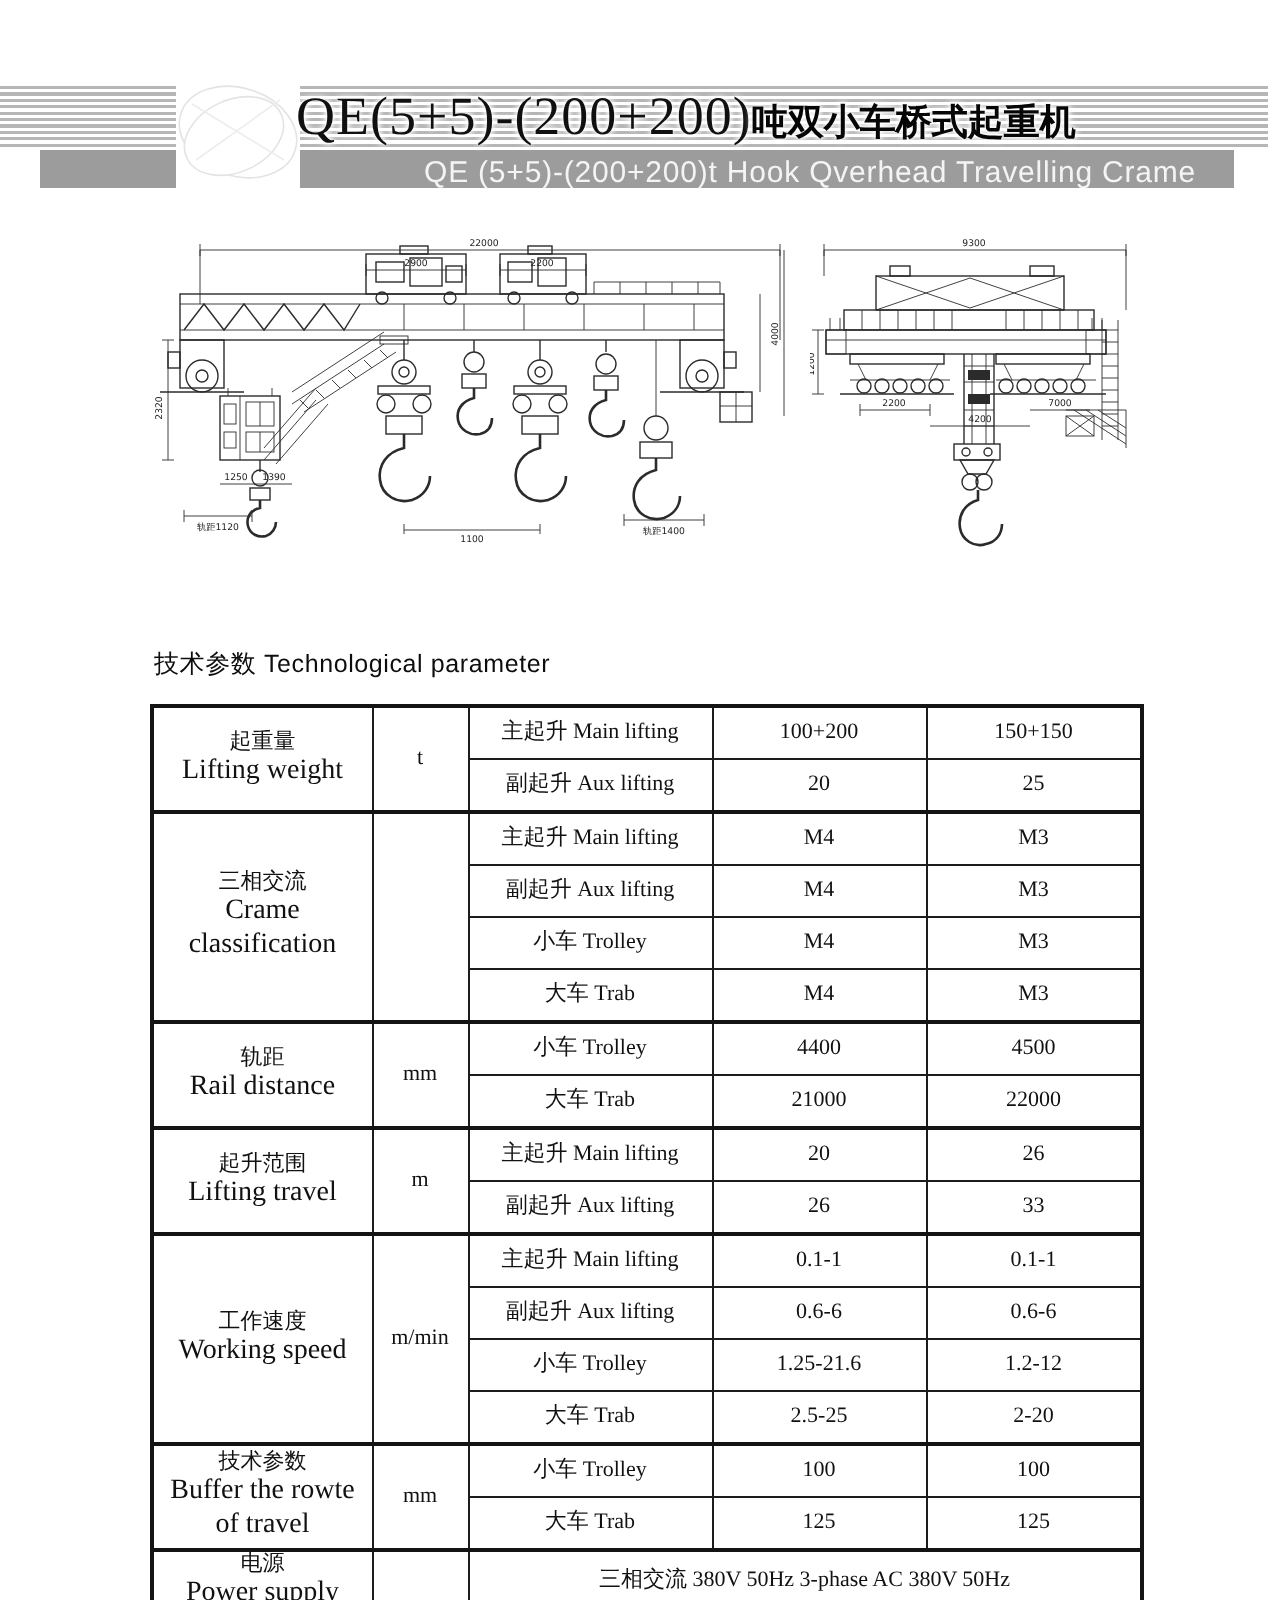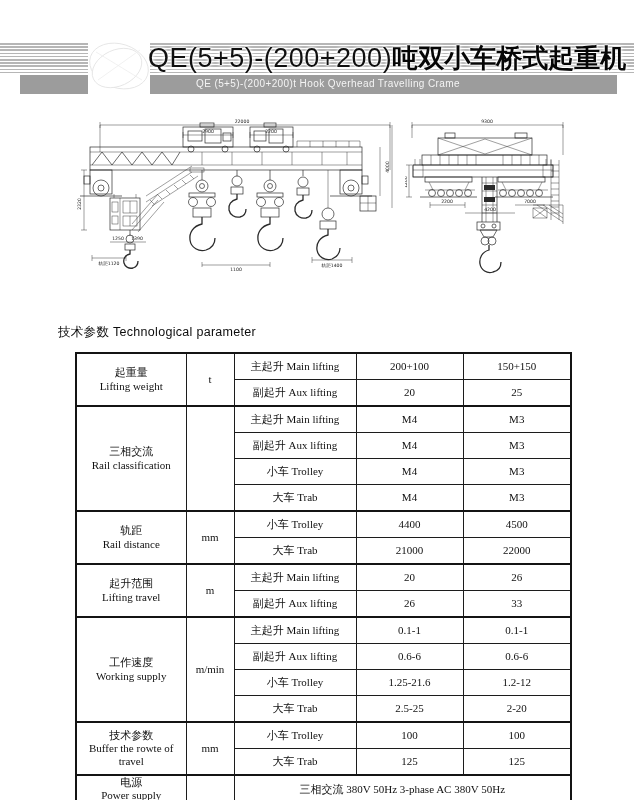--- a/index.html
+++ b/index.html
@@ -10,45 +10,45 @@
   .stripes { position:absolute; top:43px; height:32px;
              background:repeating-linear-gradient(to bottom,#b6b6b6 0 1.6px,#ffffff 1.6px 3.2px); }
   .stripes-left  { left:0;    width:88px;  }
   .stripes-right { left:150px; width:484px; }
   .graybar { position:absolute; top:75px; height:19px; background:#9c9c9c; }
   .graybar-left  { left:20px;  width:68px;  }
   .graybar-right { left:150px; width:467px; }
   .flower { position:absolute; left:84px; top:36px; }
   .title { position:absolute; left:148px; top:41px; height:34px; line-height:34px; white-space:nowrap;
            text-shadow:0 0 2px #fff,0 0 3px #fff,0 0 4px #fff; }
-  .title-model { font-family:Liberation Sans, sans-serif; font-size:27px; color:#101010; letter-spacing:0.5px; }
-  .title-cn { font-family:"Liberation Sans",sans-serif; font-weight:bold; font-size:26px; color:#060606; }
-  .subtitle { position:absolute; left:196px; top:78px; font-family:"Liberation Sans",sans-serif;
-              font-size:10px; color:#f4f4f4; letter-spacing:0.4px; }
+  .title-model { font-family:Liberation Serif, serif; font-size:27px; color:#101010; letter-spacing:0.5px; }
+  .title-cn { font-family:"Liberation Sans",sans-serif; font-weight:bold; font-size:18px; color:#060606; }
+  .subtitle { position:absolute; left:212px; top:78px; font-family:"Liberation Sans",sans-serif;
+              font-size:15px; color:#f4f4f4; letter-spacing:0.4px; }
 
   
   .drawing { position:absolute; }
   .drawing svg { stroke:#2b2b2b; fill:none; stroke-width:0.7; }
   .drawing .thin  { stroke-width:0.45; }
   .drawing .thick { stroke-width:1.3; }
   .drawing .fillb { fill:#2b2b2b; stroke:none; }
   .drawing text { fill:#1d1d1d; stroke:none; font-family:"DejaVu Sans",sans-serif; font-size:4.6px; }
   #front-drawing { left:62px;  top:112px; }
   #side-drawing  { left:405px; top:112px; }
 
   
-  .caption { position:absolute; left:58px; top:324px; font-family:"Liberation Sans",sans-serif;
+  .caption { position:absolute; left:77px; top:324px; font-family:"Liberation Sans",sans-serif;
              font-size:12.5px; color:#0d0d0d; letter-spacing:0.3px; }
   table.ptable { position:absolute; left:75px; top:352px; width:495px; border-collapse:collapse;
                  table-layout:fixed; font-size:11px; color:#111; border:2px solid #141414; }
   table.ptable td { border:1px solid #1c1c1c; text-align:center; vertical-align:middle;
                     height:25px; padding:0 2px; line-height:1.2; overflow:hidden; }
   table.ptable tr.group-start td { border-top:2px solid #141414; }
   .pname .cn { font-size:11px; }
-  .pname .en { font-size:11px;font-family:Liberation Serif, serif; }
+  .pname .en { font-size:14px;font-family:Liberation Serif, serif; }
 </style>
 </head>
 <body>
 
 <div class="page">
 
   <div>
     <div class="stripes stripes-left"></div>
     <div class="stripes stripes-right"></div>
     <div class="graybar graybar-left"></div>
@@ -368,32 +368,32 @@
         <col style="width:108px">
     </colgroup>
     <tbody>
         <tr class="group-start">
           <td class="pname" rowspan="2">
             <div class="cn">起重量</div>
             <div class="en">Lifting weight</div>
           </td>
           <td rowspan="2">t</td>
           <td>主起升 Main lifting</td>
-          <td>200+100</td>
+          <td>100+200</td>
           <td>150+150</td>
         </tr>
         <tr>
           <td>副起升 Aux lifting</td>
           <td>20</td>
           <td>25</td>
         </tr>
         <tr class="group-start">
           <td class="pname" rowspan="4">
             <div class="cn">三相交流</div>
-            <div class="en">Rail classification</div>
+            <div class="en">Crame classification</div>
           </td>
           <td rowspan="4"></td>
           <td>主起升 Main lifting</td>
           <td>M4</td>
           <td>M3</td>
         </tr>
         <tr>
           <td>副起升 Aux lifting</td>
           <td>M4</td>
           <td>M3</td>
@@ -434,21 +434,21 @@
           <td>26</td>
         </tr>
         <tr>
           <td>副起升 Aux lifting</td>
           <td>26</td>
           <td>33</td>
         </tr>
         <tr class="group-start">
           <td class="pname" rowspan="4">
             <div class="cn">工作速度</div>
-            <div class="en">Working supply</div>
+            <div class="en">Working speed</div>
           </td>
           <td rowspan="4">m/min</td>
           <td>主起升 Main lifting</td>
           <td>0.1-1</td>
           <td>0.1-1</td>
         </tr>
         <tr>
           <td>副起升 Aux lifting</td>
           <td>0.6-6</td>
           <td>0.6-6</td>

